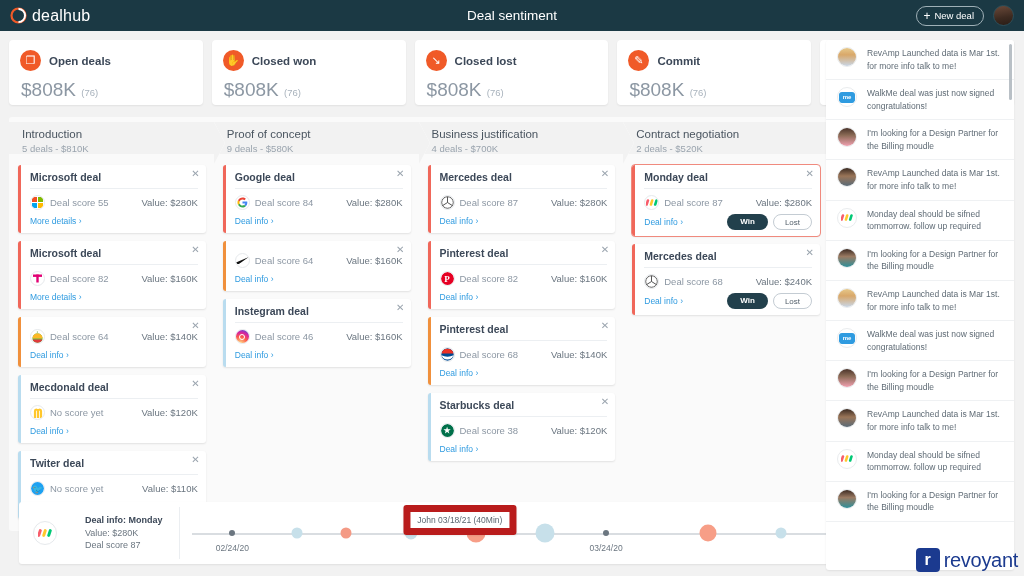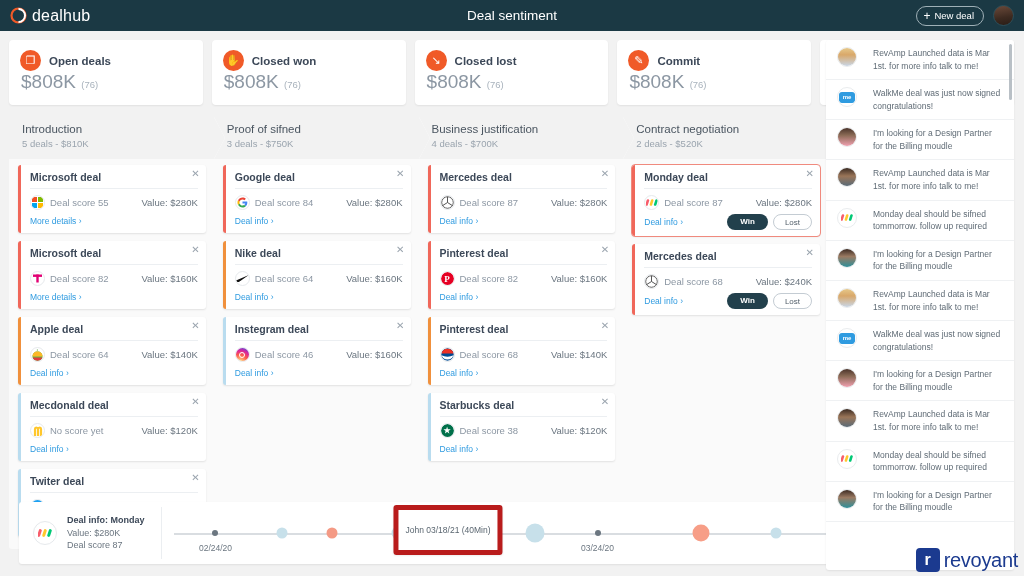--- a/index.html
+++ b/index.html
@@ -43,31 +43,31 @@
     flex:1; background:#fff; border-radius:4px; height:65px;
     padding:10px 11px; box-shadow:0 1px 2px rgba(0,0,0,.07);
   }
   .kpi-head { display:flex; align-items:center; gap:8px; }
   .kpi-ico {
     width:21px; height:21px; border-radius:50%; background:#f05a28;
     display:flex; align-items:center; justify-content:center;
     color:#fff; font-size:11px; line-height:1;
   }
   .kpi-label { font-size:11.5px; font-weight:700; color:#3c4858; }
-  .kpi-val { margin-top:0; font-size:19px; color:#8c97a3; font-weight:400; padding-left:1px;}
+  .kpi-val { margin-top:8px; font-size:19px; color:#8c97a3; font-weight:400; padding-left:1px;}
   .kpi-val .cnt { font-size:9.5px; color:#a8b2bc; }
 
   
   .main {
     position:absolute; left:9px; top:117px; width:819px; bottom:0;
   }
   .board { background:#fafafa; border-radius:3px; padding-bottom:4px; }
 
   
-  .stages { display:flex; height:42px; }
+  .stages { display:flex; height:42px;align-items:center; }
   .stage {
     position:relative; flex:1; background:#f2f2f2; padding:6px 0 0 13px;
   }
   .stage:not(:last-child)::after{
     content:""; position:absolute; right:-11px; top:0; width:0; height:0; z-index:3;
     border-top:21px solid transparent; border-bottom:21px solid transparent;
     border-left:11px solid #f2f2f2;
   }
   .stage:not(:first-child)::before{
     content:""; position:absolute; left:0; top:0; width:0; height:0; z-index:2;
@@ -117,47 +117,47 @@
   
   .timeline {
     position:absolute; left:19px; right:18px; bottom:12px; height:62px;
     background:#fff; border-radius:3px; box-shadow:0 1px 2px rgba(0,0,0,.08);
     display:flex; align-items:center; padding:0 14px;
   }
   .tl-ico {
     width:24px; height:24px; border-radius:50%; border:1px solid #e6e9ec; background:#fff;
     display:flex; align-items:center; justify-content:center; flex:none;
   }
-  .tl-info { margin-left:10px; font-size:9px; color:#6b7680; line-height:1.42; padding-right:14px;}
+  .tl-info { margin-left:28px; font-size:9px; color:#6b7680; line-height:1.42; padding-right:14px;}
   .tl-info b { color:#3c4858; font-weight:700; }
   .tl-track {
     position:relative; flex:1; height:52px; border-left:1px solid #ebeef1; margin-left:2px;
   }
   .tl-line { position:absolute; left:12px; right:8px; top:26px; height:1.5px; background:#d9dde1; }
   .tl-dot { position:absolute; border-radius:50%; transform:translate(-50%,-50%); top:26px; }
   .tl-date { position:absolute; top:36px; font-size:8.5px; color:#6b7680; transform:translateX(-50%); }
   .tl-tip {
     position:absolute; top:-2px; transform:translateX(-50%);
-    background:#fff; border:5px solid #b91c1c; border-radius:3px;
-    font-size:8.5px; color:#5a6670; padding:15px 7px; white-space:nowrap;
+    background:#fff; border:7px solid #b91c1c; border-radius:3px;
+    font-size:8.5px; color:#5a6670; padding:3px 7px; white-space:nowrap;
     box-shadow:0 1px 2px rgba(0,0,0,.07);
   }
 
   
   .feed {
     position:absolute; right:10px; top:40px; width:188px; bottom:6px;
     background:#fff; border-radius:3px; box-shadow:0 1px 2px rgba(0,0,0,.08);
     display:flex; flex-direction:column; overflow:hidden;
   }
   .feed-head {
     height:27px; background:#5c6b70; color:#fff; display:flex; align-items:center;
     gap:7px; padding:0 11px; font-size:12px; font-weight:700; flex:none;
   }
   .feed-list { flex:1; overflow:hidden; position:relative; }
-  .feed-item { display:flex; gap:16px; padding:7px 10px 7px 11px; border-bottom:1px solid #eff1f3; }
+  .feed-item { display:flex; gap:10px; padding:7px 10px 7px 11px; border-bottom:1px solid #eff1f3; }
   .fav { width:20px; height:20px; border-radius:50%; flex:none; border:1px solid #e9ecee; overflow:hidden;
          display:flex; align-items:center; justify-content:center; background:#fff; }
   .ftext { font-size:8.5px; color:#5f6b75; line-height:1.48; }
   .scroll-thumb { position:absolute; right:2px; top:4px; width:3px; height:56px; background:#b9c0c6; border-radius:2px; }
 
   
   .wm { position:absolute; right:6px; bottom:4px; display:flex; align-items:center; gap:4px; }
   .wm-sq { width:24px; height:24px; background:#1b3a8f; border-radius:4px; color:#fff;
            font-size:16px; font-weight:700; display:flex; align-items:center; justify-content:center; }
   .wm-tx { color:#1b3a8f; font-size:20px; font-weight:400; letter-spacing:-.3px; }
@@ -226,22 +226,22 @@
     </div>
 
   <div class="main">
     <div class="board">
       <div class="stages" id="stages">
           <div class="stage">
             <div class="stage-name">Introduction</div>
             <div class="stage-sub">5 deals - $810K</div>
           </div>
           <div class="stage">
-            <div class="stage-name">Proof of sifned</div>
-            <div class="stage-sub">3 deals - $750K</div>
+            <div class="stage-name">Proof of concept</div>
+            <div class="stage-sub">9 deals - $580K</div>
           </div>
           <div class="stage">
             <div class="stage-name">Business justification</div>
             <div class="stage-sub">4 deals - $700K</div>
           </div>
           <div class="stage">
             <div class="stage-name">Contract negotiation</div>
             <div class="stage-sub">2 deals - $520K</div>
           </div>
         </div>
@@ -278,21 +278,20 @@
                 </span>
                 <span class="score">Deal score 82</span>
                 <span class="value">Value: $160K</span>
               </div>
               <div class="card-bot">
                 <span class="link">More details ›</span>
               </div>
             </div>
             <div class="card" style="border-left-color: rgb(240, 144, 60);">
               <span class="card-x">✕</span>
-              <div class="card-title">Apple deal</div>
               <div class="card-mid">
                 <span class="brand">
                   <svg width="11" height="12" viewBox="0 0 11 12">
                     <path d="M5.5 2.5c3 0 5 2 5 5s-2 4.3-5 4.3S.5 10.5.5 7.5s2-5 5-5z" fill="#61bb46"></path>
                     <path d="M5.5 2.5c3 0 5 2 5 5H.5c0-3 2-5 5-5z" fill="#fdb827"></path>
                     <path d="M.6 8.6h9.8c-.6 1.9-2.5 3.2-4.9 3.2S1.2 10.5.6 8.6z" fill="#e03a3e"></path>
                     <path d="M5.2 0c.6.6.6 1.6 0 2.2-.5-.6-.5-1.6 0-2.2z" fill="#63a74a"></path>
                   </svg>
                 </span>
                 <span class="score">Deal score 64</span>
@@ -348,21 +347,20 @@
                 </span>
                 <span class="score">Deal score 84</span>
                 <span class="value">Value: $280K</span>
               </div>
               <div class="card-bot">
                 <span class="link">Deal info ›</span>
               </div>
             </div>
             <div class="card" style="border-left-color: rgb(240, 144, 60);">
               <span class="card-x">✕</span>
-              <div class="card-title">Nike deal</div>
               <div class="card-mid">
                 <span class="brand">
                   <svg width="13" height="7" viewBox="0 0 13 7">
                     <path d="M0 5.4 12.8 0 3.6 6.6c-1.7 1.2-3.6-.2-3.6-1.2z" fill="#111"></path>
                   </svg>
                 </span>
                 <span class="score">Deal score 64</span>
                 <span class="value">Value: $160K</span>
               </div>
               <div class="card-bot">

